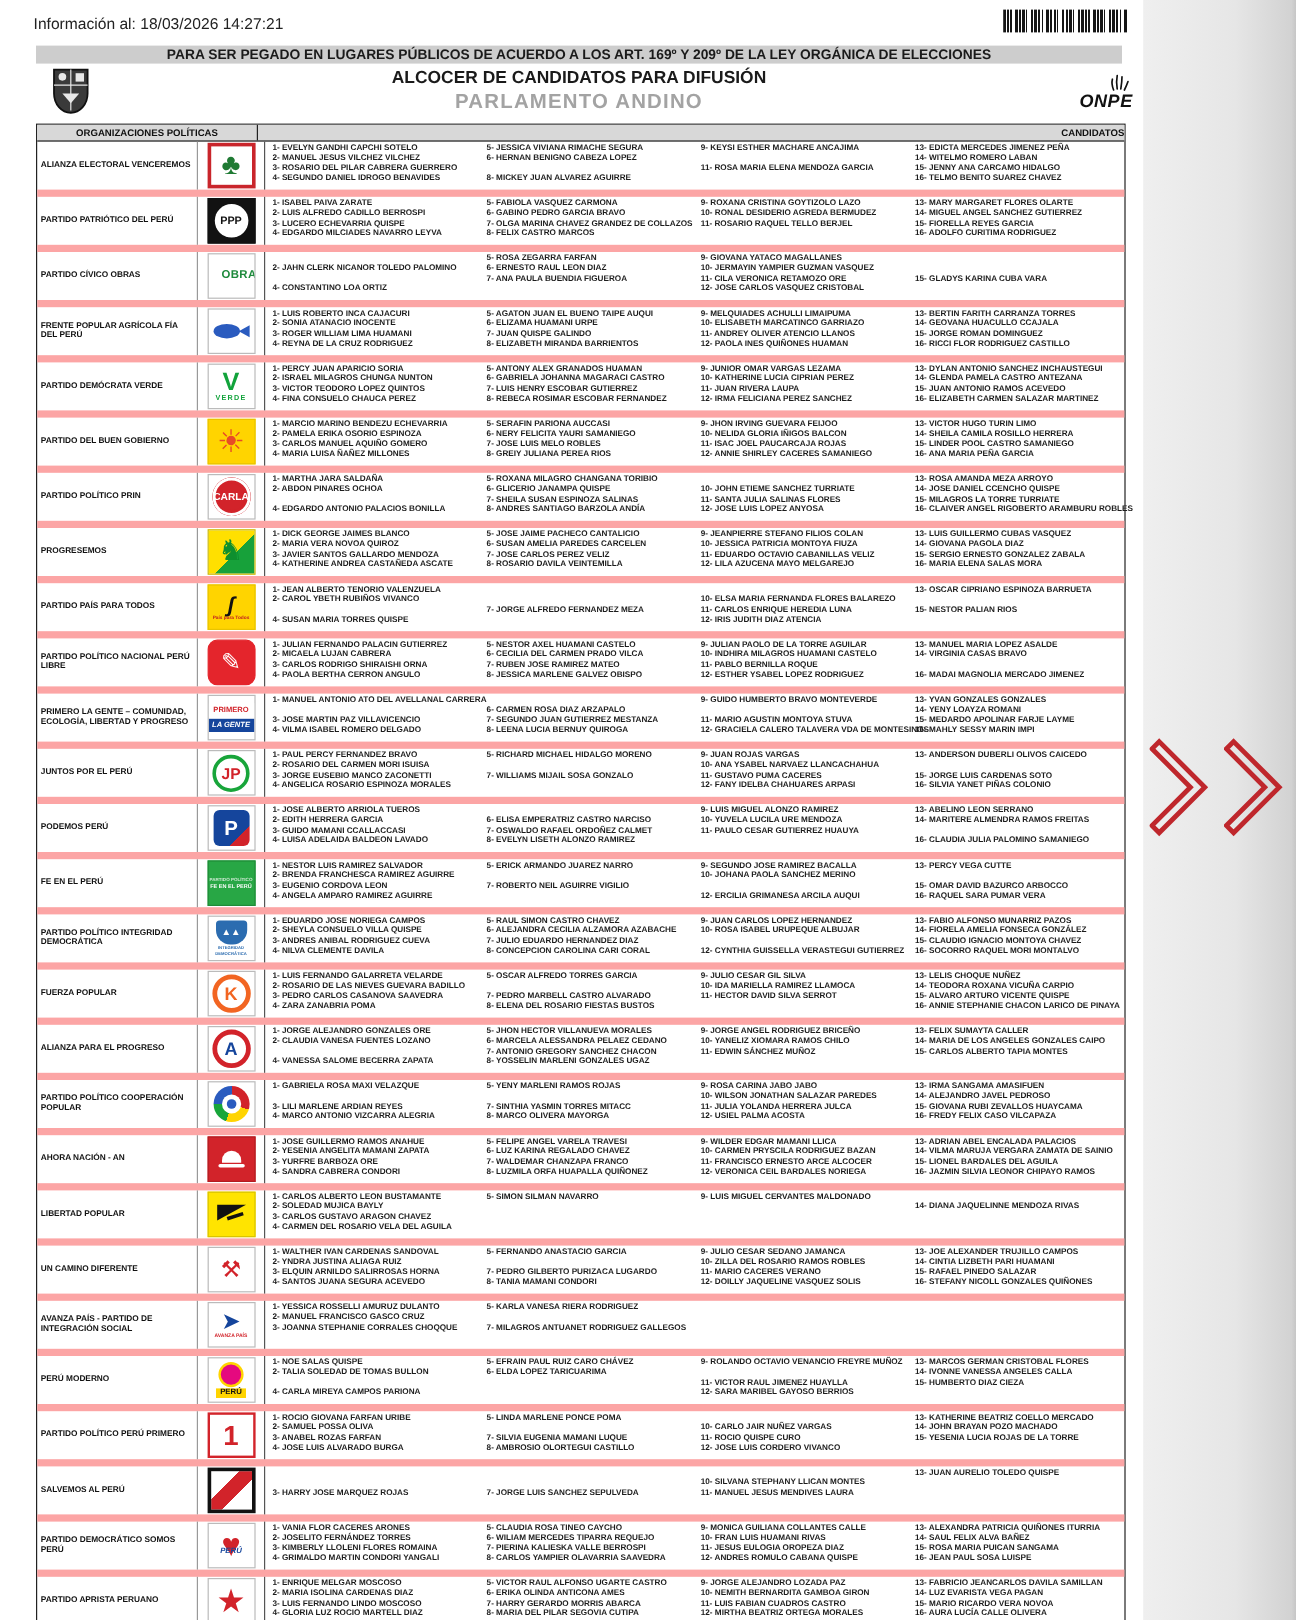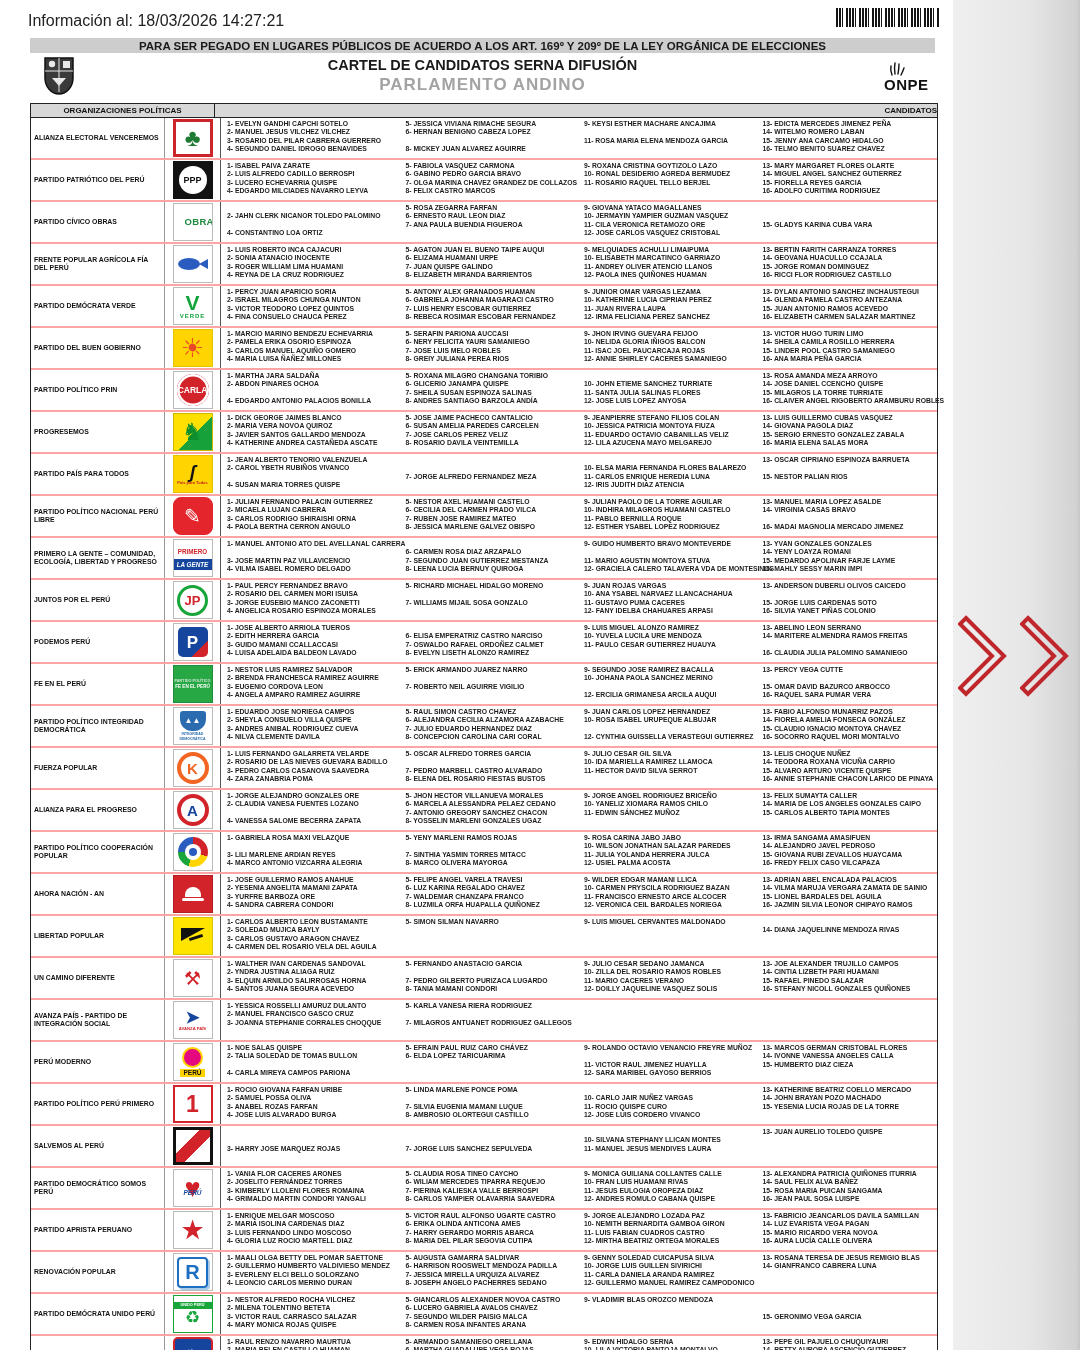--- a/index.html
+++ b/index.html
@@ -3,42 +3,42 @@
 <meta charset="utf-8">
 <style>
   html,body{margin:0;padding:0;background:#e8e8e8;font-family:"Liberation Sans",sans-serif;}
   .stage{position:relative;width:1080px;height:1350px;background:#e4e4e4;overflow:hidden;}
   .doc{position:absolute;left:0;top:0;width:953px;height:1350px;background:#fff;}
   .side-strip{position:absolute;left:953px;top:0;width:127px;height:1350px;
     background:linear-gradient(90deg,#efefef 0%,#e6e6e6 60%,#d2d2d2 97%,#c6c6c6 100%);}
   .chevrons{position:absolute;left:958px;top:608px;display:flex;gap:4px;}
   .chevrons svg{display:block;}
 
-  .info-line{position:absolute;left:28px;top:12px;font-size:16px;color:#222;}
+  .info-line{position:absolute;left:28px;top:12px;font-size:13px;color:#222;}
   .barcode{position:absolute;left:836px;top:8px;width:104px;height:19px;
     background:repeating-linear-gradient(90deg,#151515 0 2px,#fff 2px 3px,#151515 3px 5px,#fff 5px 6px,#151515 6px 7px,#fff 7px 10px,#151515 10px 12px,#fff 12px 13px);}
 
   .law-band{position:absolute;left:30px;top:38px;width:905px;height:15px;background:#cdcdcd;
     display:flex;align-items:center;justify-content:center;font-size:11.5px;font-weight:bold;color:#1a1a1a;white-space:nowrap;}
   .coat{position:absolute;left:42px;top:56px;}
   .titles{position:absolute;left:30px;top:56px;width:905px;text-align:center;line-height:1.25;}
   .t1{font-size:11px;font-weight:bold;color:#1a1a1a;}
   .t2{font-size:14.5px;font-weight:bold;color:#1a1a1a;}
   .t3{font-size:17px;font-weight:bold;color:#a3a3a3;letter-spacing:1px;}
-  .onpe{position:absolute;left:884px;top:60px;width:60px;text-align:left;}
+  .onpe{position:absolute;left:884px;top:60px;width:60px;text-align:right;font-style:italic;}
   .onpe .hand{height:16px;}
   .onpe .txt{font-size:15px;font-weight:900;color:#111;letter-spacing:.5px;}
 
   .tbl{position:absolute;left:30px;top:103px;width:906px;border:1.5px solid #222;background:#fff;}
   .thead{display:flex;border-bottom:1px solid #222;background:#d8d8d8;}
   .th{font-size:8px;font-weight:bold;color:#111;text-align:center;padding:2px 0;}
   .th.orgs{width:183px;border-right:1px solid #222;}
   .th.cands{flex:1;text-align:right;}
 
-  .prow{display:flex;border-top:2px solid #fca5a5;}
+  .prow{display:flex;border-top:6px solid #fca5a5;}
   .prow:first-of-type{border-top:none;}
   .pname{width:127px;padding:2px 3px;font-size:6.9px;font-weight:bold;color:#111;
     text-transform:uppercase;line-height:1.18;border-right:1px solid #999;display:flex;align-items:center;}
   .plogo{width:55px;border-right:1px solid #555;display:flex;align-items:center;justify-content:center;padding:1px 0;}
   .cgrid{flex:1;display:flex;padding:2px 0 2px 2px;}
   .ccol{width:25%;padding-left:4px;box-sizing:border-box;}
   .cline{height:8.45px;font-size:6.8px;font-weight:bold;color:#1c1c1c;white-space:nowrap;line-height:8.45px;}
 
   
   .logo{width:40px;min-height:38px;display:flex;flex-direction:column;align-items:center;justify-content:center;
@@ -117,21 +117,21 @@
         <path d="M3 2 h28 v20 a14 16 0 0 1 -14 16 a14 16 0 0 1 -14 -16 z" fill="#3a3a3a" stroke="#111" stroke-width="1.5"></path>
         <path d="M3 15 h28" stroke="#e8e8e8" stroke-width="1"></path>
         <path d="M17 2 v34" stroke="#e8e8e8" stroke-width="1"></path>
         <circle cx="10" cy="8" r="3.2" fill="#e8e8e8"></circle>
         <rect x="21" y="5" width="7" height="7" fill="#e8e8e8"></rect>
         <path d="M10 22 l7 8 7 -8 z" fill="#e8e8e8"></path>
       </svg>
     </div>
 
     <div class="titles">
-      <div class="t2">CARTEL DE CANDIDATOS SERNA DIFUSIÓN</div>
+      <div class="t2">ALCOCER DE CANDIDATOS PARA DIFUSIÓN</div>
       <div class="t3">PARLAMENTO ANDINO</div>
     </div>
 
     <div class="onpe">
       <div class="hand">
         <svg width="24" height="16" viewBox="0 0 24 16">
           <g stroke="#111" stroke-width="1.4" fill="none" stroke-linecap="round">
             <path d="M8 15 q-2 -5 -1 -9"></path>
               <path d="M11 14 q-1 -6 0 -11"></path>
             <path d="M14 14 q1 -6 1 -10"></path>

